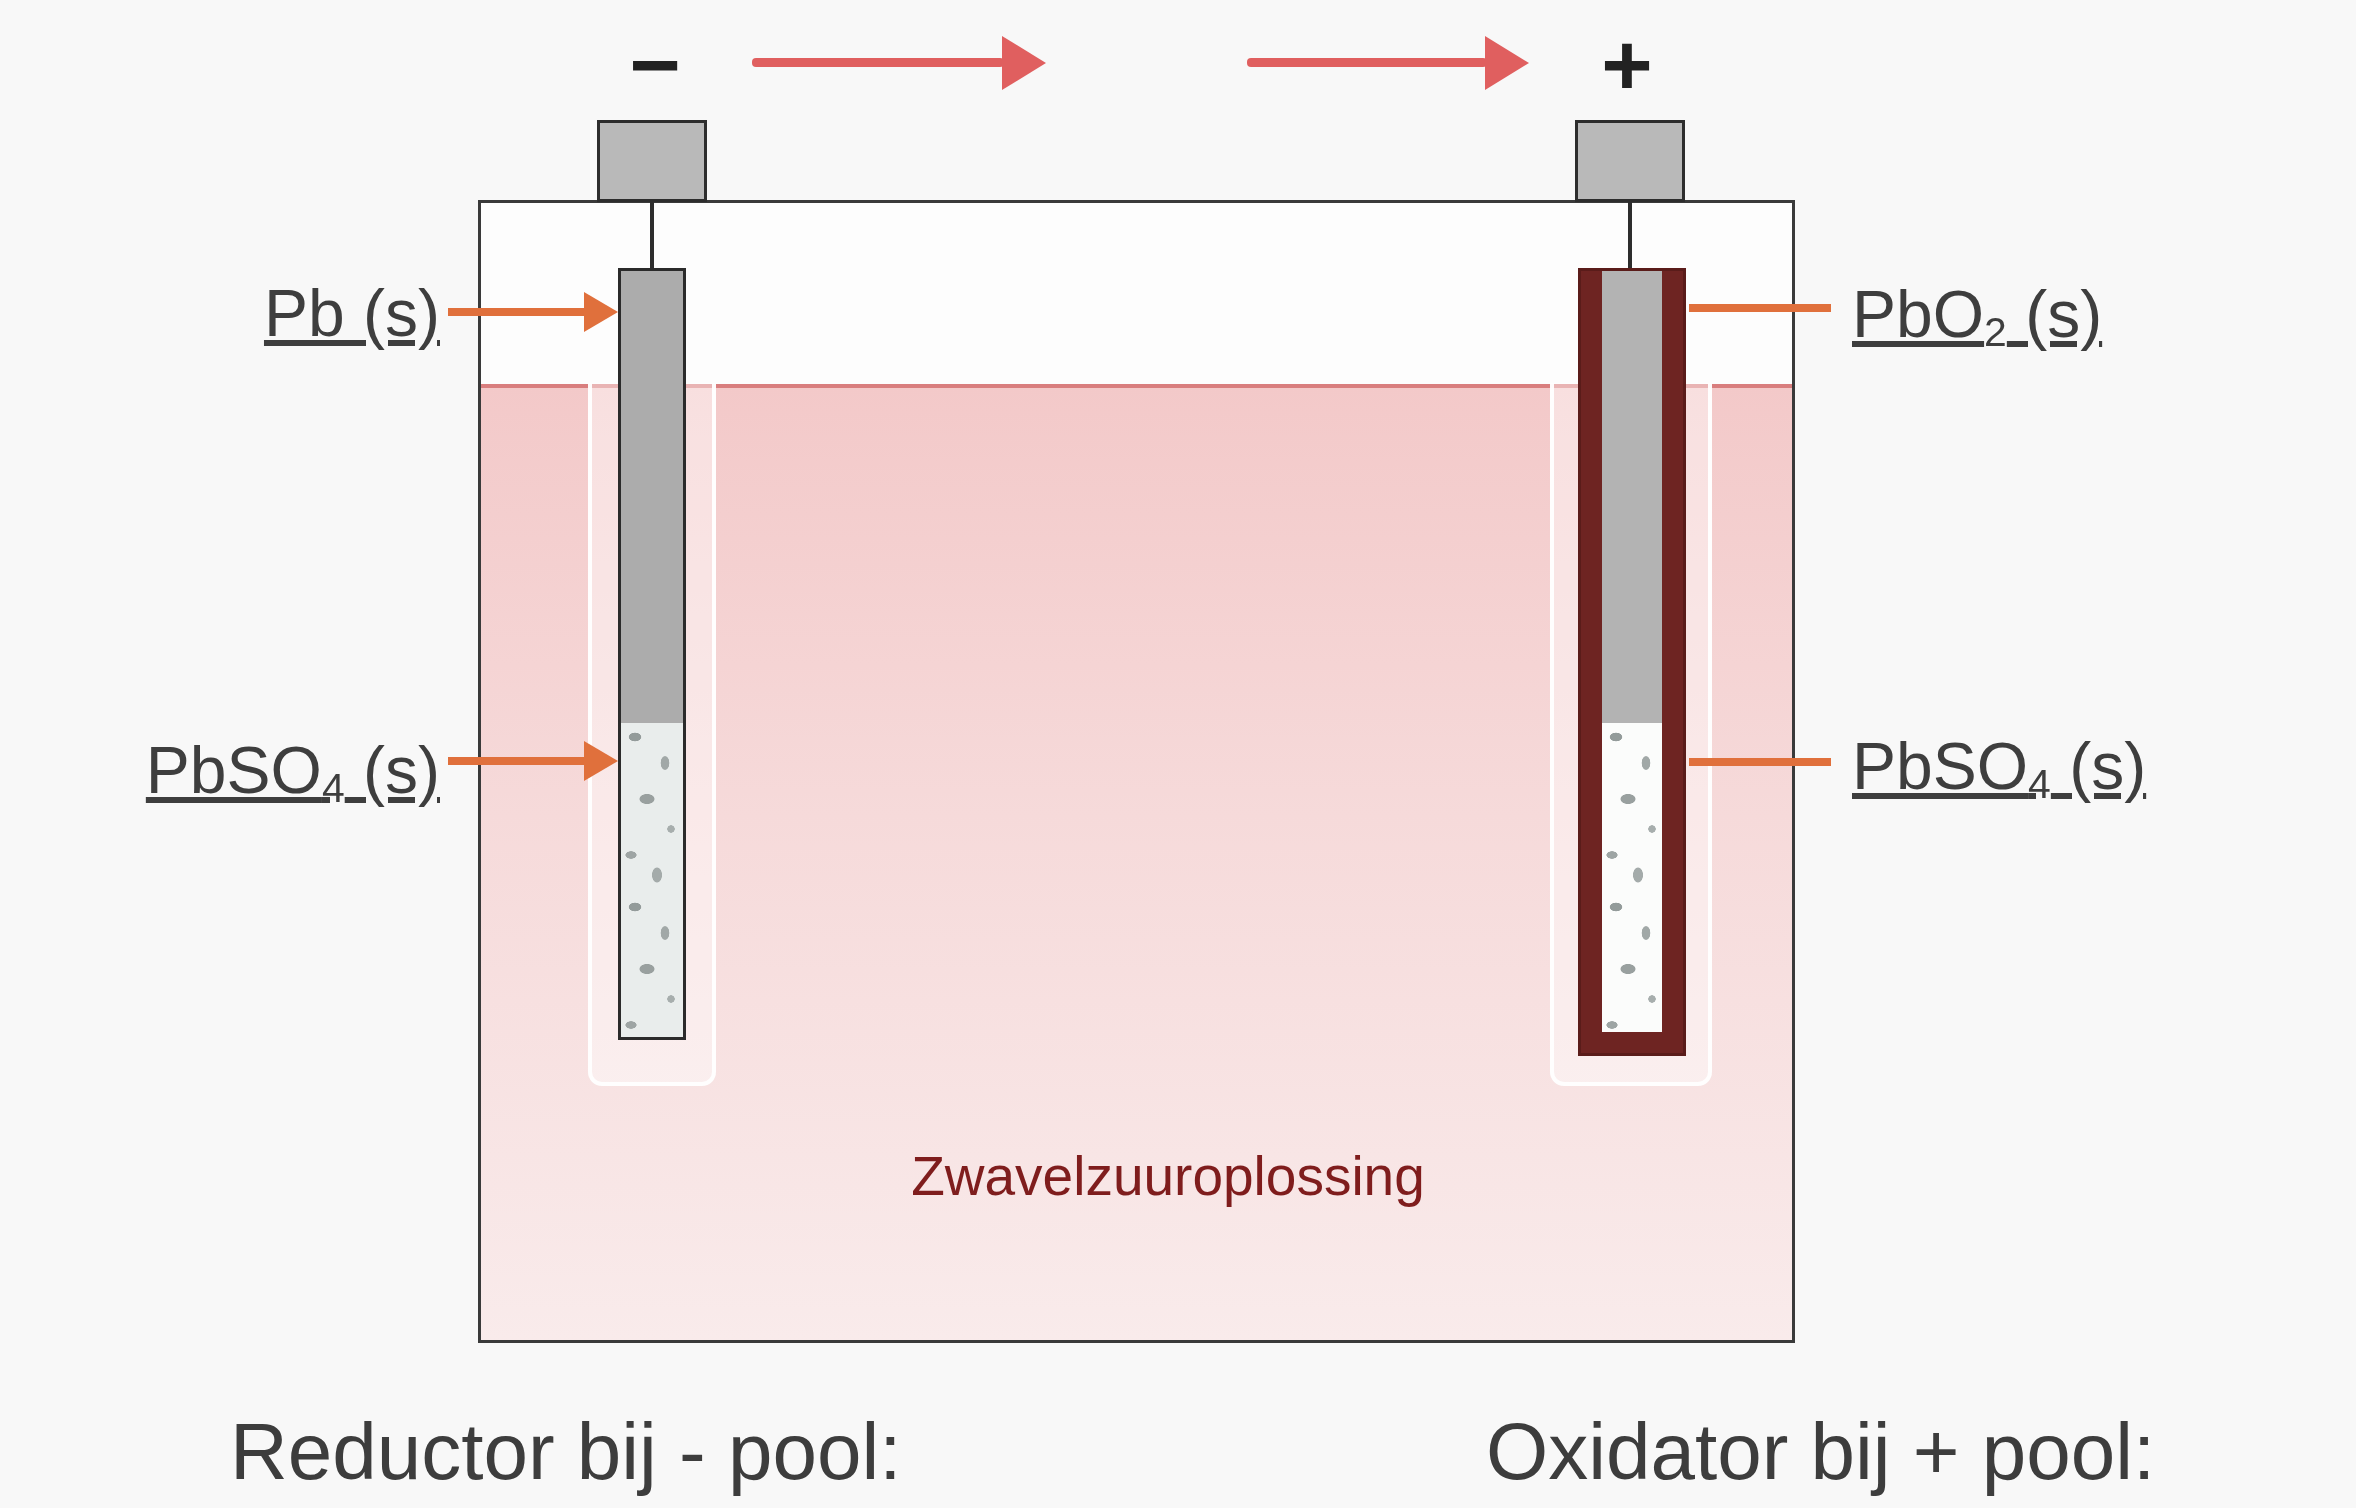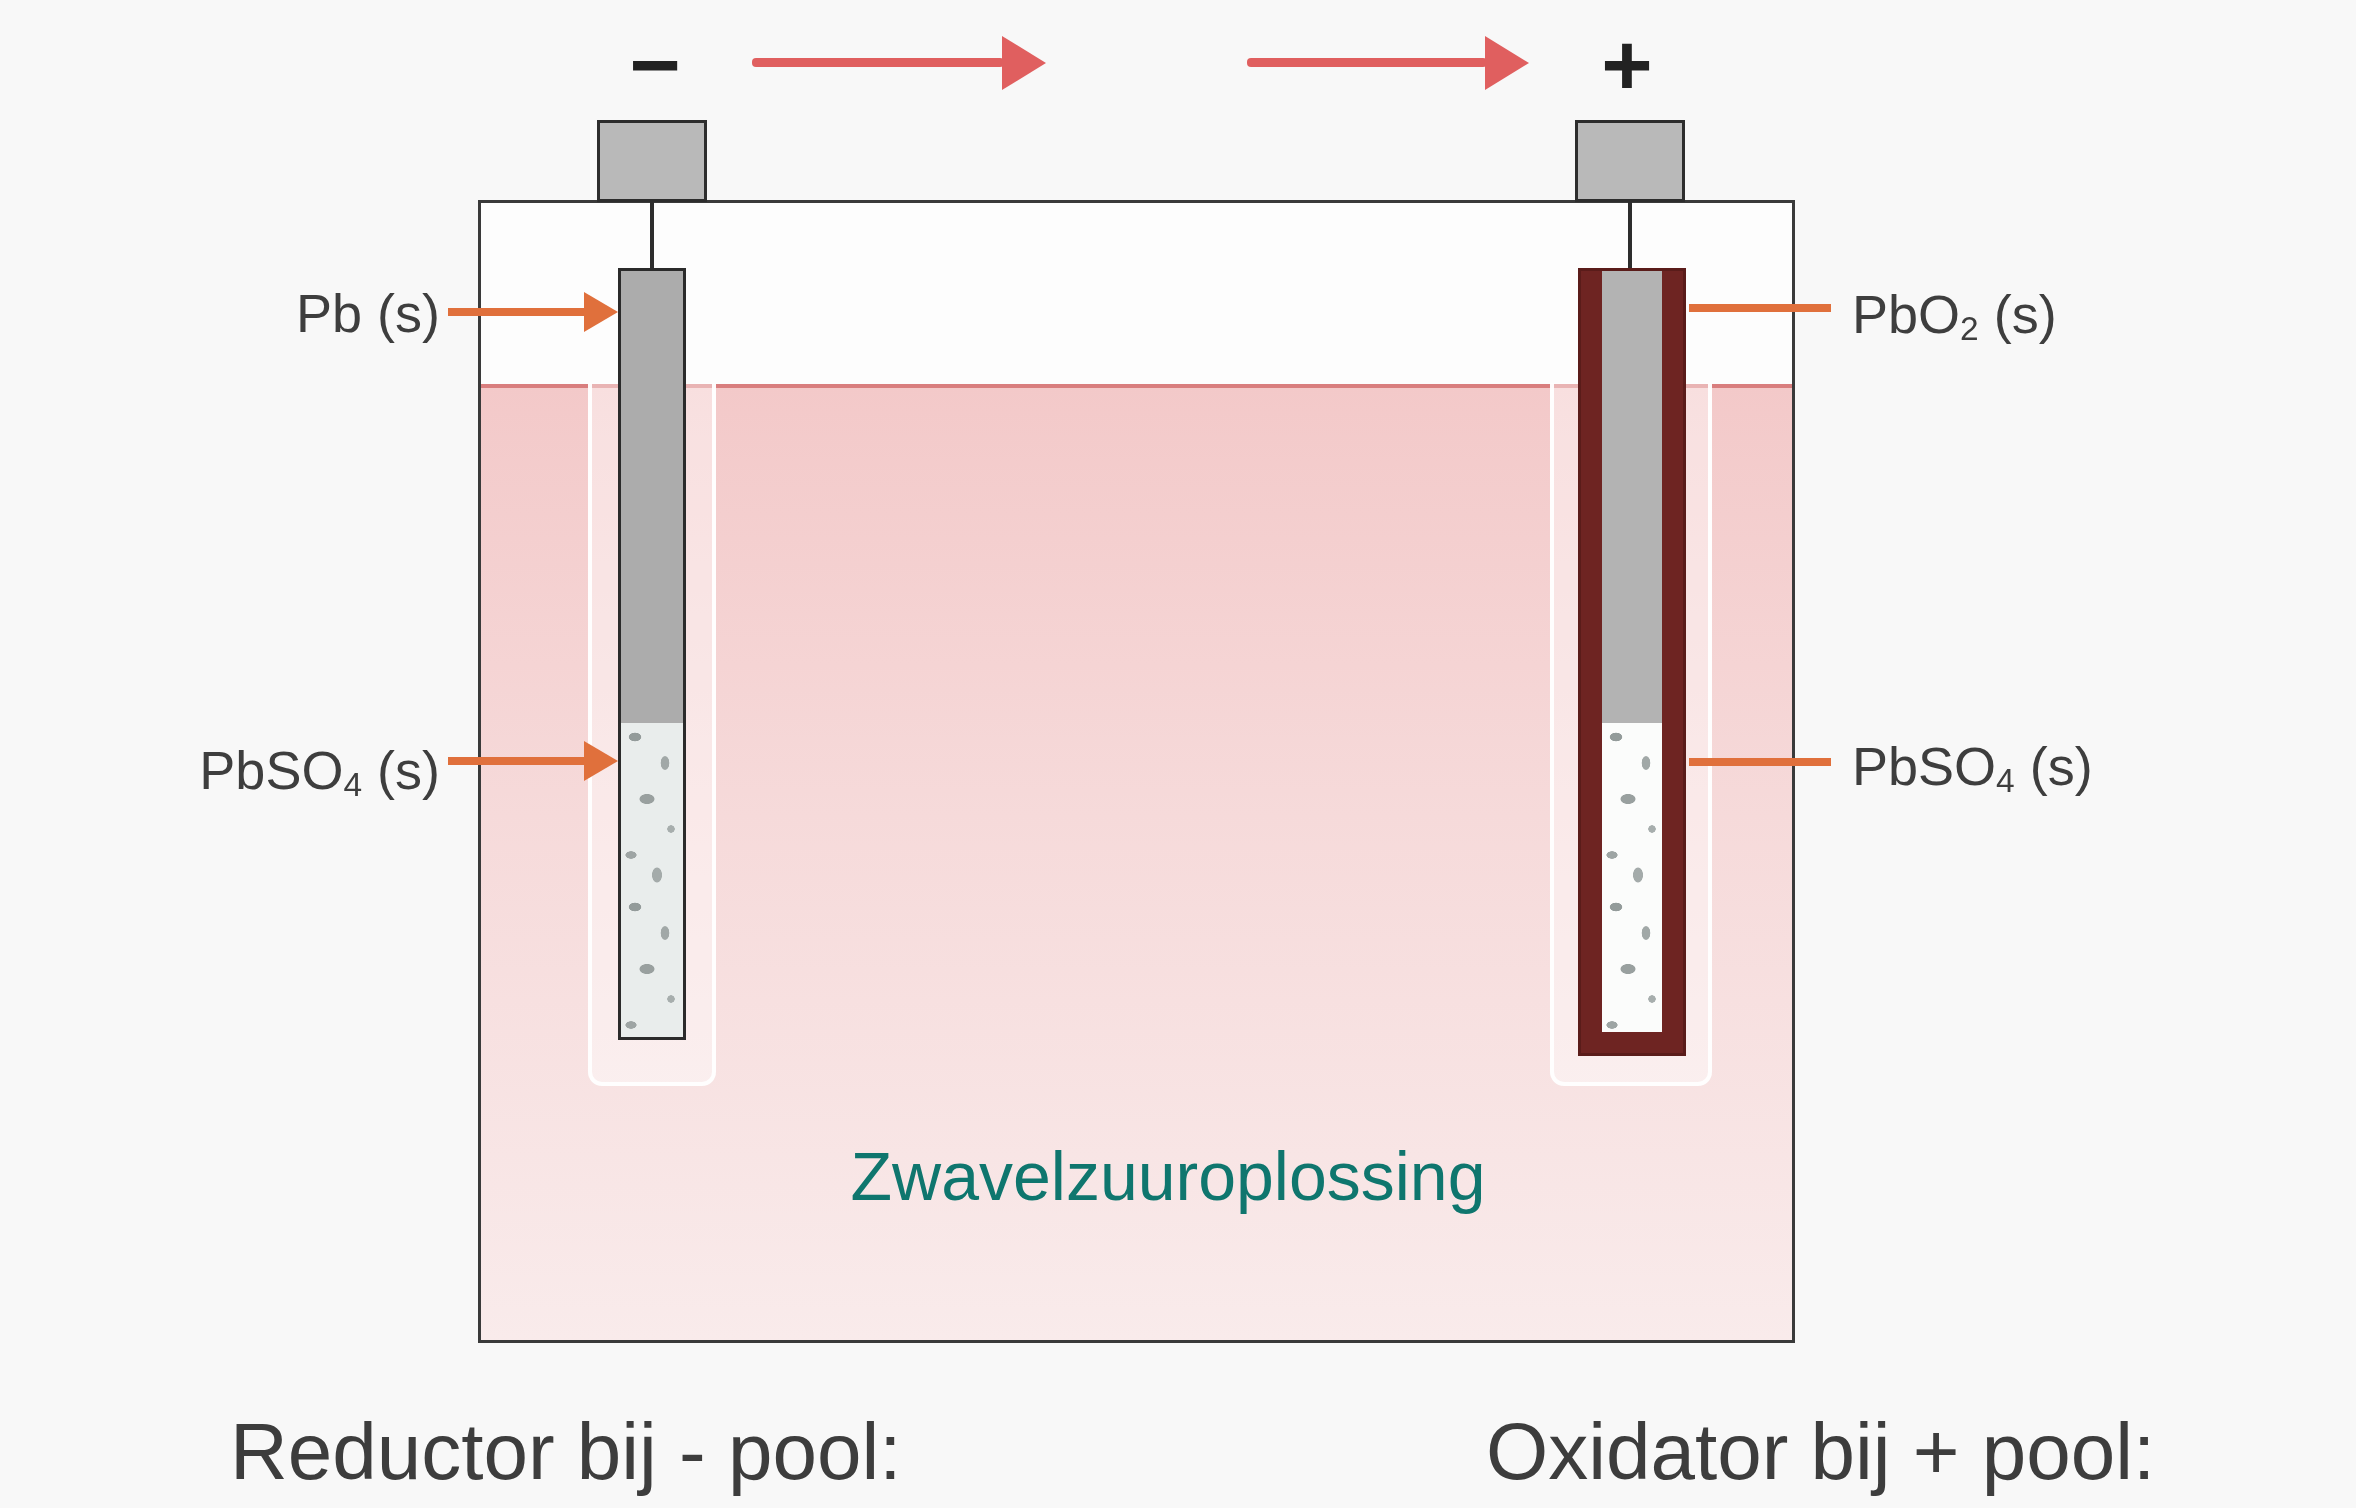--- a/index.html
+++ b/index.html
@@ -74,31 +74,31 @@
   .pb-line{left:448px;top:308px;width:138px;}
   .pbso4l-line{left:448px;top:757px;width:138px;}
   .pbo2-line{left:1689px;top:304px;width:142px;}
   .pbso4r-line{left:1689px;top:758px;width:142px;}
   .or-head{width:0;height:0;border-style:solid;z-index:6;
     border-width:20px 0 20px 34px;border-color:transparent transparent transparent #e0703c;}
   .pb-head{left:584px;top:292px;}
   .pbso4l-head{left:584px;top:741px;}
 
   
-  .chem{font-size:54px;color:#3e3e3e;z-index:6;white-space:nowrap;}
+  .chem{font-size:66px;color:#3e3e3e;z-index:6;white-space:nowrap;text-decoration:underline;}
   .label-pb{left:140px;top:268px;width:300px;height:90px;line-height:90px;text-align:right;}
   .label-pbso4-left{left:40px;top:722px;width:400px;height:96px;line-height:96px;text-align:right;}
   .label-pbo2{left:1852px;top:266px;height:96px;line-height:96px;}
   .label-pbso4-right{left:1852px;top:718px;height:96px;line-height:96px;}
   .chem-sub{font-size:.62em;position:relative;top:.22em;}
   .chem-sup{font-size:.6em;position:relative;top:-.5em;}
 
   
-  .solution{left:513px;top:1123px;width:1310px;text-align:center;font-size:68px;
-    line-height:107px;color:#0f766e;z-index:5;}
+  .solution{left:513px;top:1123px;width:1310px;text-align:center;font-size:55px;
+    line-height:107px;color:#7f1d1d;z-index:5;}
 
   
   .footer{top:1402px;font-size:80px;line-height:100px;color:#3d3d3d;z-index:2;white-space:nowrap;}
   .footer-left{left:230px;}
   .footer-right{left:1486px;}
 </style>
 </head>
 <body>
 
 <div id="canvas">

